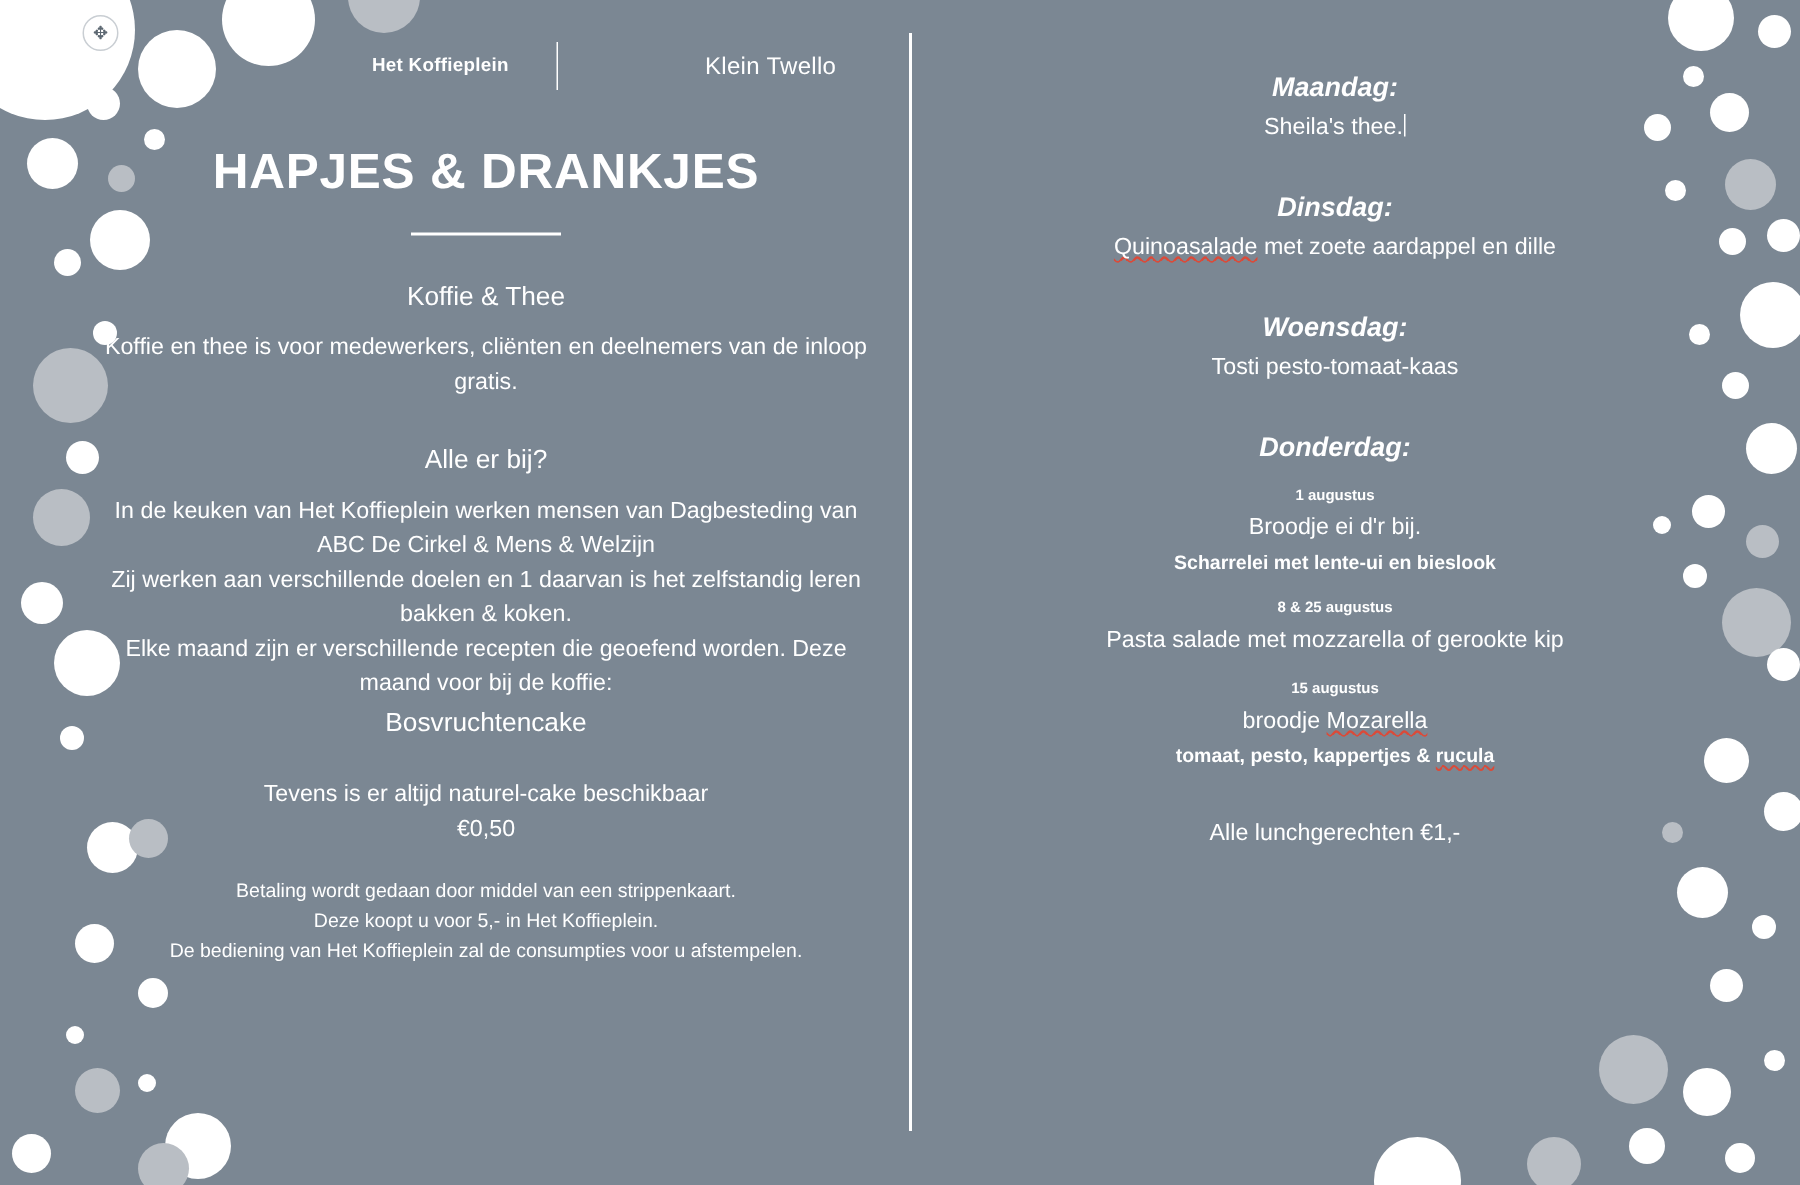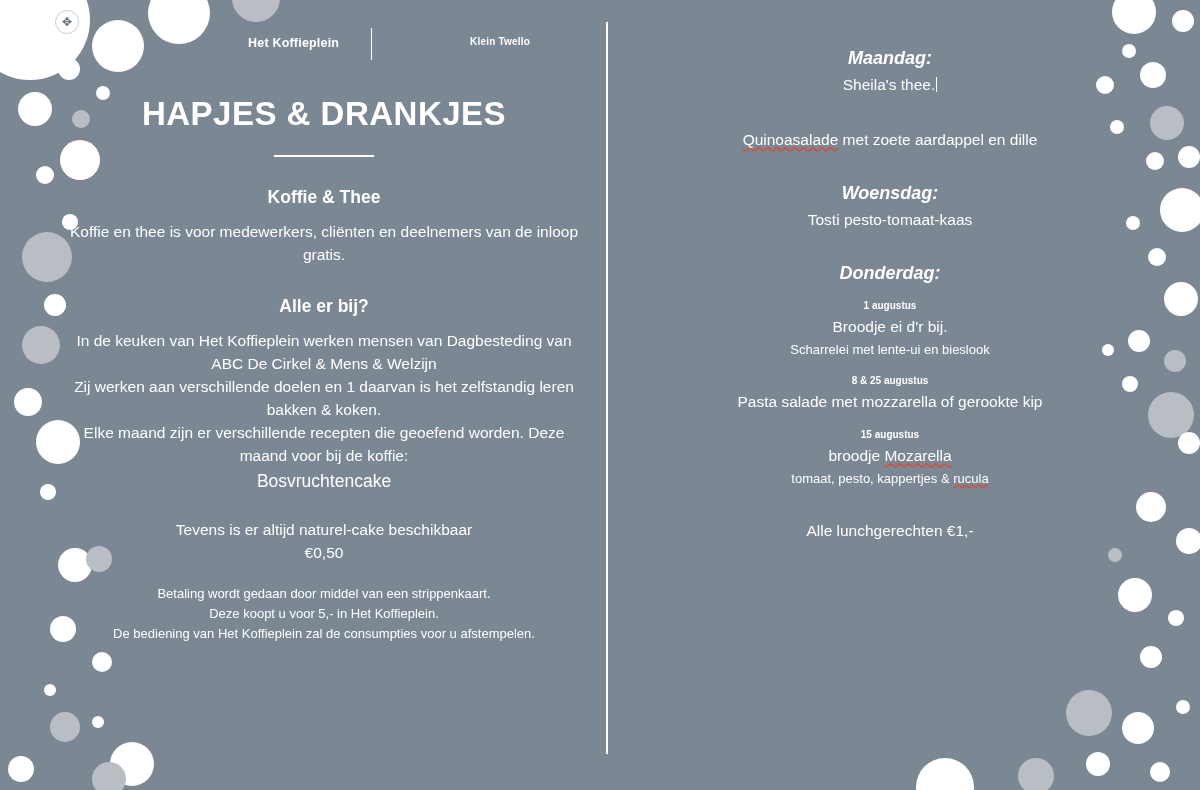--- a/index.html
+++ b/index.html
@@ -60,22 +60,22 @@
     top: 28px;
     width: 1px;
     height: 32px;
     background: #ffffff;
     z-index: 30;
   }
   .brand-right {
     position: absolute;
     left: 470px;
     top: 36px;
-    font-size: 10px;
-    font-weight: bold;
+    font-size: 16px;
+    font-weight: normal;
     letter-spacing: 0.2px;
     z-index: 30;
   }
 
   
   .vdivider {
     position: absolute;
     left: 606px;
     top: 22px;
     width: 2px;
@@ -102,21 +102,21 @@
   }
   .left-title-wrap { margin-top: 95px; }
   .rule {
     width: 100px;
     height: 2px;
     background: #ffffff;
     margin: 22px auto 0 auto;
   }
   h2.sec {
     font-size: 17.5px;
-    font-weight: bold;
+    font-weight: normal;
     margin: 30px 0 12px 0;
   }
   p.body {
     font-size: 15.5px;
     line-height: 23px;
     margin: 0;
     font-weight: 300;
   }
   p.body.small {
     font-size: 13px;
@@ -147,21 +147,21 @@
   }
   .date {
     font-size: 10px;
     font-weight: bold;
     margin: 16px 0 0 0;
   }
   .dish-sub {
     font-size: 13px;
     line-height: 19px;
     margin: 2px 0 0 0;
-    font-weight: 400;
+    font-weight: 700;
   }
   .footnote {
     font-size: 15.5px;
     margin: 34px 0 0 0;
     font-weight: 300;
   }
   
   .sp {
     text-decoration: underline wavy #d94b3a;
     text-decoration-skip-ink: none;
@@ -276,20 +276,21 @@
   </div>
 
   <div class="col col-right">
 
     <div class="day-wrap" style="margin-top:48px;">
       <p class="day">Maandag:</p>
       <p class="dish"><span>Sheila's thee.</span><span class="caret"></span></p>
     </div>
 
     <div class="day-wrap">
+      <p class="day">Dinsdag:</p>
       <p class="dish"><span class="sp">Quinoasalade</span><span> met zoete aardappel en dille</span></p>
     </div>
 
     <div class="day-wrap">
       <p class="day">Woensdag:</p>
       <p class="dish">Tosti pesto-tomaat-kaas</p>
     </div>
 
     <div class="day-wrap">
       <p class="day">Donderdag:</p>

